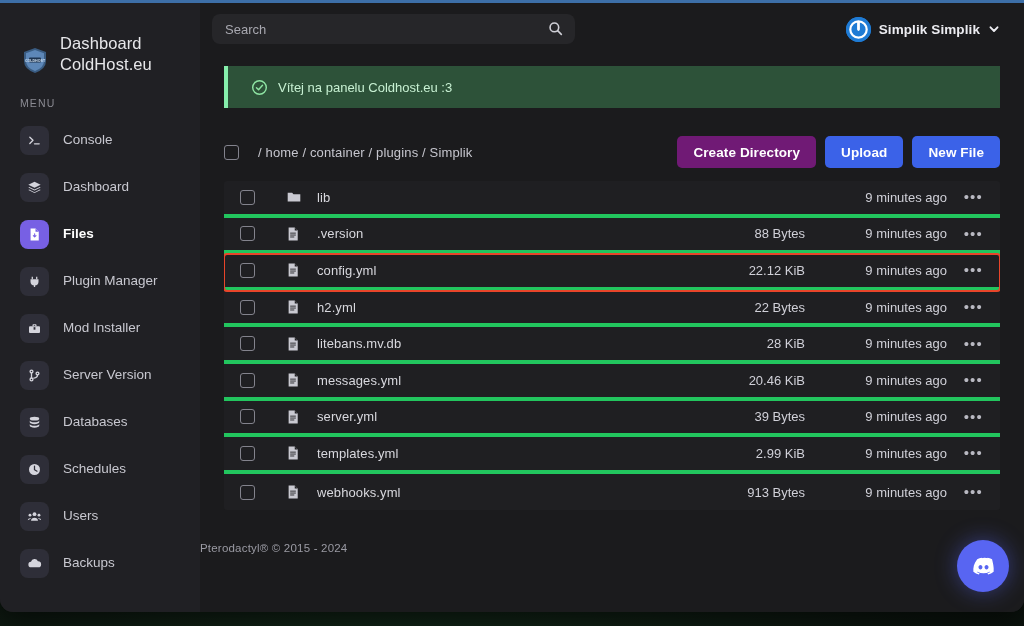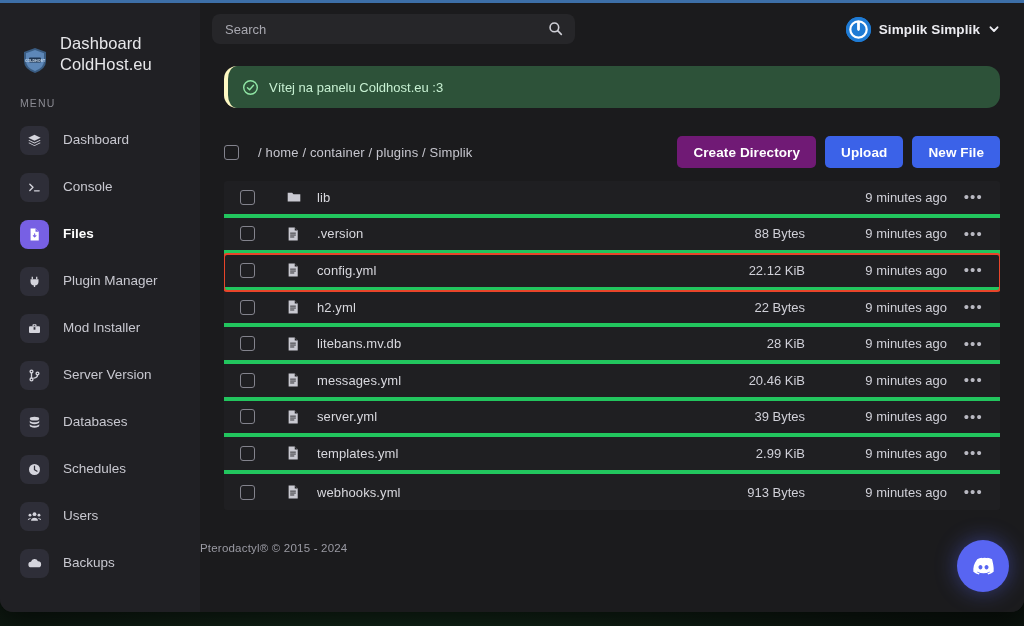--- a/index.html
+++ b/index.html
@@ -160,26 +160,26 @@
     font-weight: bold;
     letter-spacing: .1px;
   }
   #user-caret { color: #ececf1; display: flex; }
 
   
   #alert {
     margin: 11px 24px 0 24px;
     height: 42px;
     background: #2d5239;
-    border-left: 4px solid #fef9c3;
-    border-radius: 13px;
+    border-left: 4px solid #86efac;
+    border-radius: 0;
     display: flex;
     align-items: center;
     gap: 10px;
-    padding-left: 14px;
+    padding-left: 23px;
   }
   #alert-icon { color: #8fe5a4; display: flex; }
   #alert-text { font-size: 13px; color: #c7f0d2; }
 
   
   #fm-header {
     margin: 28px 24px 0 24px;
     display: flex;
     align-items: center;
     height: 32px;
@@ -323,36 +323,36 @@
         </svg>
       </span>
       <span id="brand-title">Dashboard ColdHost.eu</span>
     </div>
 
     <div id="menu-label">MENU</div>
 
     <div id="nav-items">
         <a class="nav-item">
           <span class="nav-icon">
+            <svg width="15" height="15" viewBox="0 0 18 18" fill="none" stroke="currentColor" stroke-width="1.6" stroke-linecap="round" stroke-linejoin="round">
+              <polyline points="3.4,5 7.2,8.8 3.4,12.6"></polyline>
+              <line x1="9" y1="13" x2="14.6" y2="13"></line>
+            </svg>
+          </span>
+          <span class="nav-label">Console</span>
+        </a>
+        <a class="nav-item">
+          <span class="nav-icon">
             <svg width="15" height="15" viewBox="0 0 18 18" fill="currentColor">
               <path d="M9 2 L16.4 5.6 L9 9.2 L1.6 5.6 Z"></path>
               <path d="M2.6 8.4 L9 11.5 L15.4 8.4 L16.4 8.9 L9 12.5 L1.6 8.9 Z"></path>
               <path d="M2.6 11.5 L9 14.6 L15.4 11.5 L16.4 12 L9 15.6 L1.6 12 Z"></path>
             </svg>
           </span>
           <span class="nav-label">Dashboard</span>
-        </a>
-        <a class="nav-item">
-          <span class="nav-icon">
-            <svg width="15" height="15" viewBox="0 0 18 18" fill="none" stroke="currentColor" stroke-width="1.6" stroke-linecap="round" stroke-linejoin="round">
-              <polyline points="3.4,5 7.2,8.8 3.4,12.6"></polyline>
-              <line x1="9" y1="13" x2="14.6" y2="13"></line>
-            </svg>
-          </span>
-          <span class="nav-label">Console</span>
         </a>
         <a class="nav-item active">
           <span class="nav-icon">
             <svg width="15" height="15" viewBox="0 0 18 18" fill="currentColor">
               <path d="M4.3 1.8h6l3.8 3.8v10.6H4.3z"></path>
               <path d="M10.2 1.8v3.9h3.9" fill="#7760e4"></path>
               <path d="M9.2 8.2v3.3M7.6 10.3l1.6 1.7 1.6-1.7" fill="none" stroke="#7760e4" stroke-width="1.3" stroke-linecap="round" stroke-linejoin="round"></path>
             </svg>
           </span>
           <span class="nav-label">Files</span>

